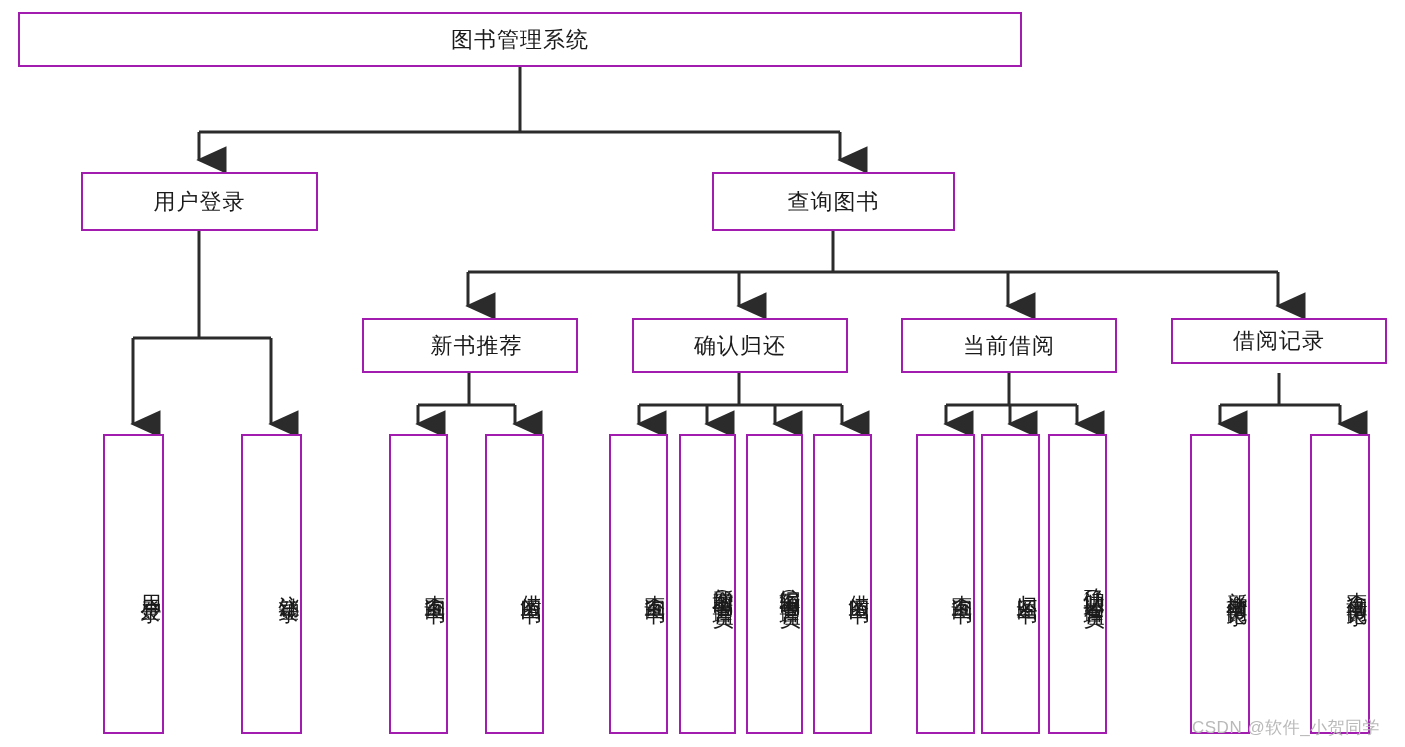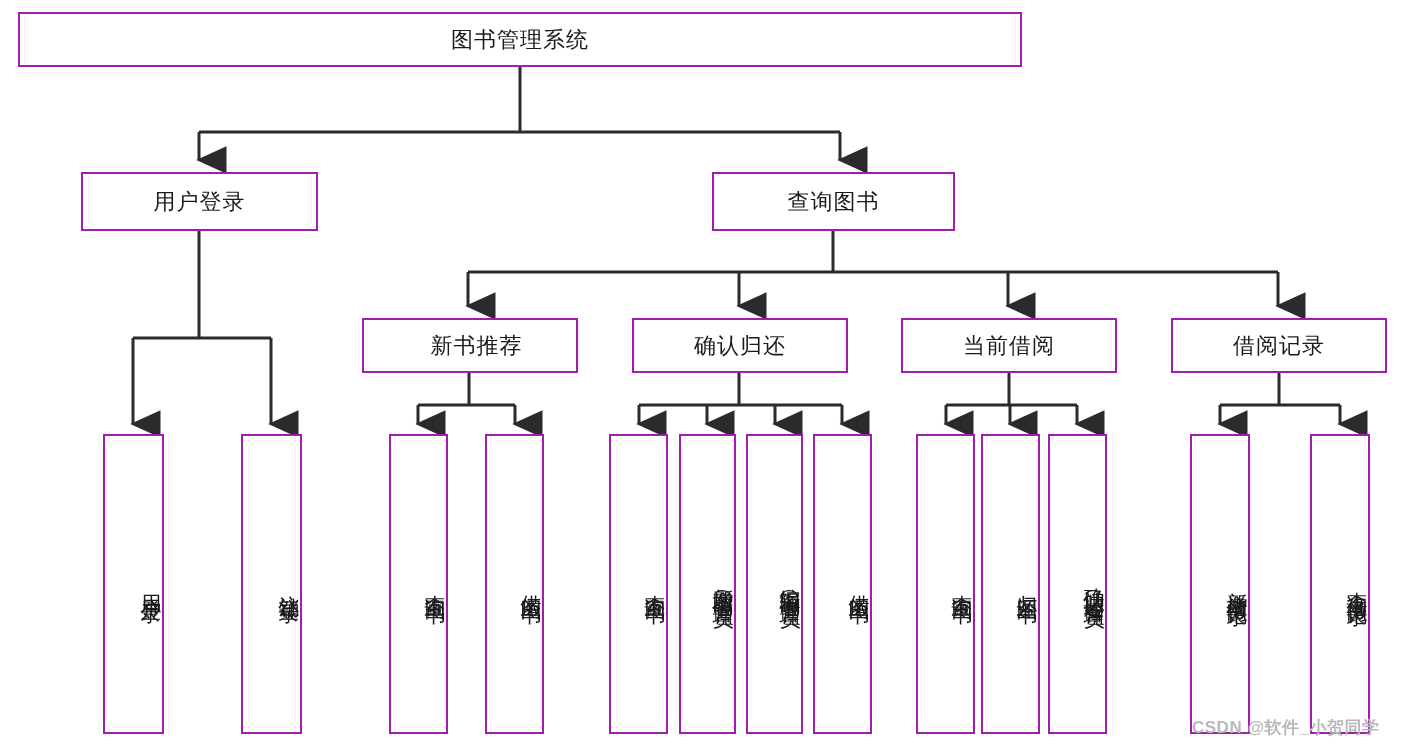--- a/index.html
+++ b/index.html
@@ -152,21 +152,21 @@
   <div class="node horiz" style="left:81px; top:172px; width:237px; height:59px;">用户登录</div>
 
   <div class="node horiz" style="left:712px; top:172px; width:243px; height:59px;">查询图书</div>
 
   <div class="node horiz" style="left:362px; top:318px; width:216px; height:55px;padding-left:13px;">新书推荐</div>
 
   <div class="node horiz" style="left:632px; top:318px; width:216px; height:55px;">确认归还</div>
 
   <div class="node horiz" style="left:901px; top:318px; width:216px; height:55px;">当前借阅</div>
 
-  <div class="node horiz" style="left:1171px; top:318px; width:216px; height:55px;">借阅记录</div>
+  <div class="node horiz" style="left:1171px; top:318px; width:216px; height:46px;">借阅记录</div>
 
   <div class="node vert" style="left:103px; top:434px; width:61px; height:300px;">
     <span>用户登录</span>
   </div>
 
   <div class="node vert" style="left:241px; top:434px; width:61px; height:300px;">
     <span>注销登录</span>
   </div>
 
   <div class="node vert" style="left:389px; top:434px; width:59px; height:300px;">
@@ -206,15 +206,15 @@
   </div>
 
   <div class="node vert" style="left:1190px; top:434px; width:60px; height:300px;">
     <span>新增借阅记录</span>
   </div>
 
   <div class="node vert" style="left:1310px; top:434px; width:60px; height:300px;">
     <span>查询借阅记录</span>
   </div>
 
-  <div class="watermark" style="left:1192px; top:716px;font-weight:bold;">CSDN @软件_小贺同学</div>
+  <div class="watermark" style="left:1192px; top:716px;">CSDN @软件_小贺同学</div>
 
 </div>
 
 </body></html>

